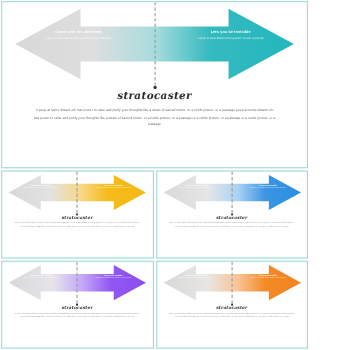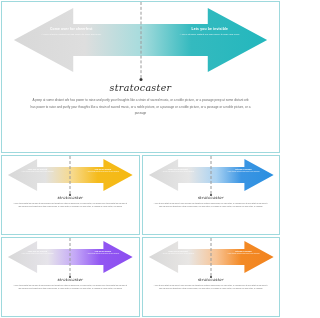--- a/index.html
+++ b/index.html
@@ -42,21 +42,21 @@
   .hero .lbl .s{font-size:2.4px;margin-top:1.5px;}
 
   .mini .lbl{width:38%;}
   .mini .lbl.left{left:7%;top:32%;}
   .mini .lbl.right{left:55%;top:32%;}
   .mini .lbl .h{font-size:1.7px;}
   .mini .lbl .s{font-size:1.3px;margin-top:.8px;}
 
   
   .title{text-align:center;font-family:"DejaVu Serif",serif;
-         font-style:italic;font-weight:normal;color:#2b2b2b;}
+         font-style:italic;font-weight:bold;color:#2b2b2b;}
   .hero .title{font-size:9.5px;margin-top:4px;letter-spacing:.3px;}
   .mini .title{font-size:4px;margin-top:1px;letter-spacing:.1px;}
 
   .body{text-align:center;color:#6d6d6d;margin:0 auto;}
   .hero .body{font-size:3.1px;line-height:2.15;width:80%;margin-top:4px;}
   .mini .body{font-size:1.5px;line-height:2.1;width:84%;margin-top:2px;}
 </style>
 </head>
 <body>
 

